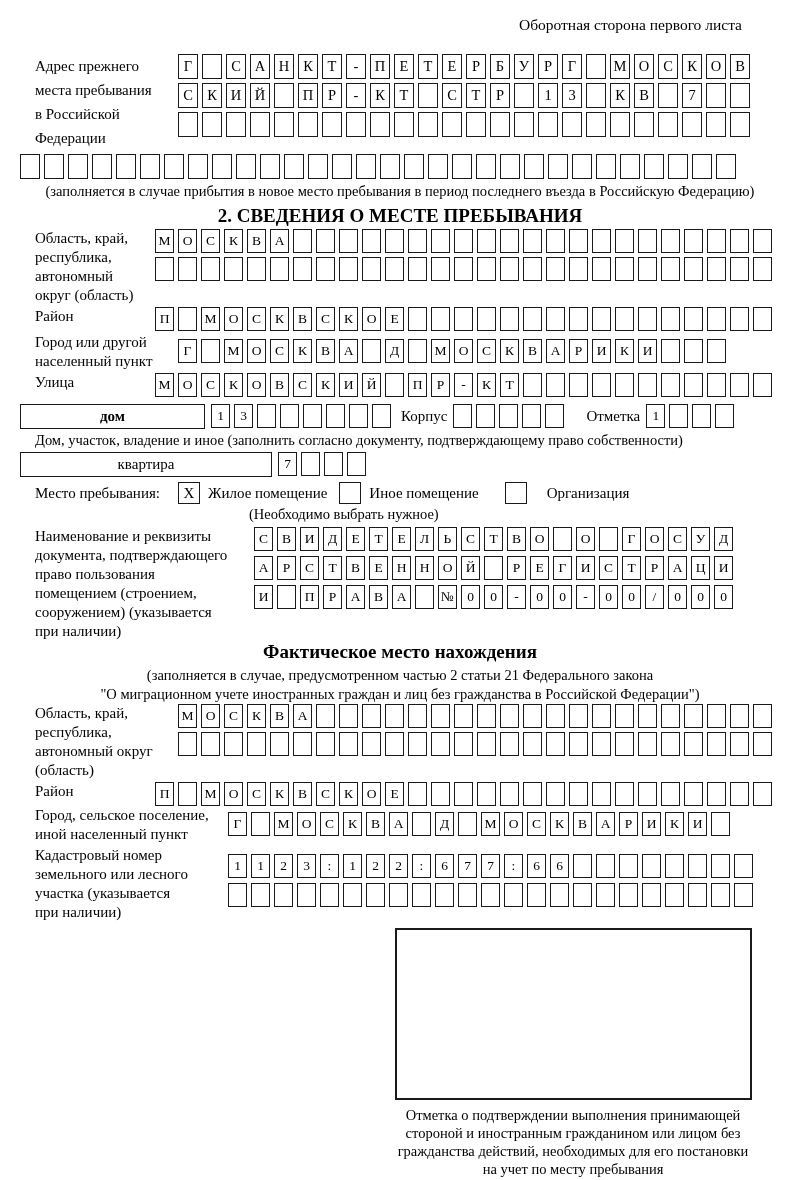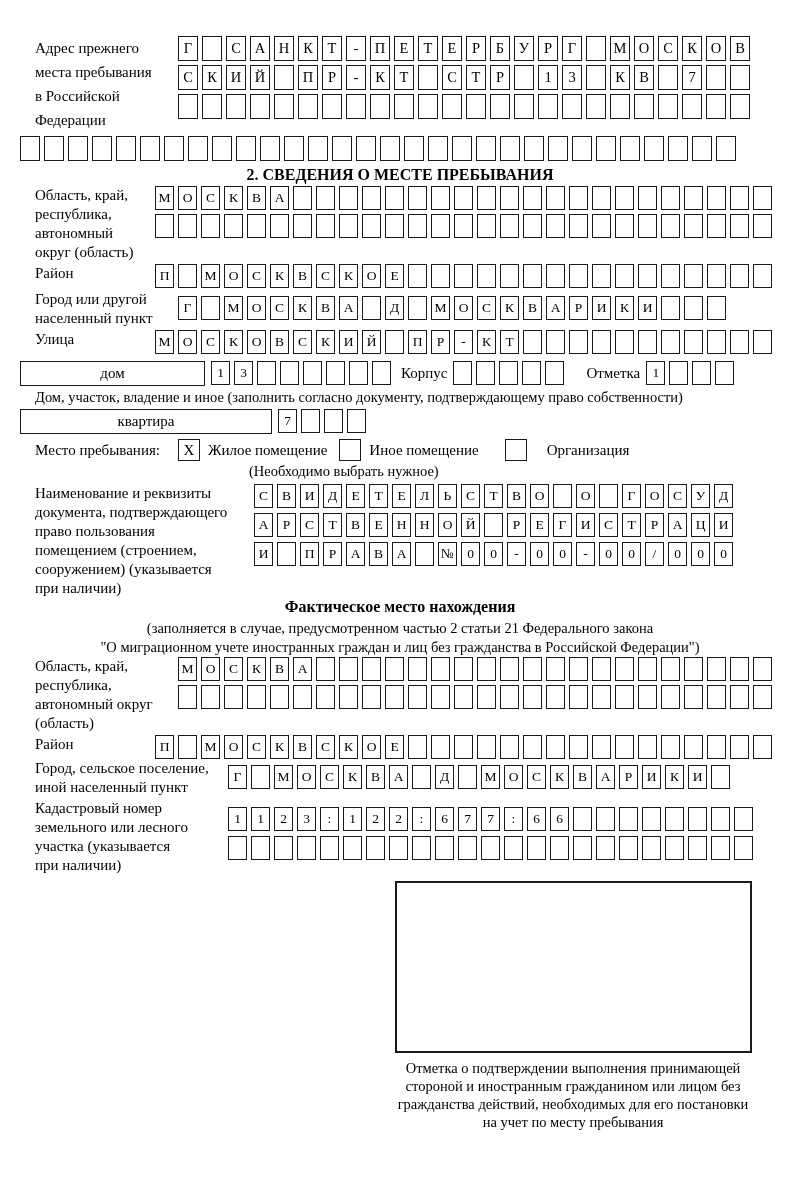--- a/index.html
+++ b/index.html
@@ -25,37 +25,38 @@
     border:1.6px solid #1a1a1a;
     display:flex; align-items:center; justify-content:center;
     font-size:14.5px; line-height:1;
   }
   .sm .cell { width:19px; height:24px; font-size:13.5px; }
   .checkrow .cell { width:22px; height:22px; font-size:15px; }
   .widebox {
     flex:0 0 auto; height:25px; border:1.6px solid #1a1a1a;
     display:flex; align-items:center; justify-content:center; font-size:15px;
   }
-  .w-dom { width:185px; }
+  .w-dom { width:185px;font-weight:bold; }
   .w-kv  { width:252px; }
   .inl { flex:0 0 auto; line-height:25px;text-align:right; }
   .caption { font-size:14.5px; line-height:17px; }
   .center { text-align:center; }
   .bold { font-weight:bold; }
-  .title2 { font-size:16px; }
+  .title2 { font-size:19px; }
   .subtitle { font-size:14.5px; line-height:19px; white-space:pre-line; }
   .stampbox { width:357px; height:172px; border:2px solid #1a1a1a; margin-left:375px; margin-top:6px; }
   .stampnote { width:400px; margin-left:353px; margin-top:6px; text-align:center;
                font-size:14.5px; line-height:18px; white-space:pre-line; }
 </style>
 </head>
 <body>
 
 <div class="page">
 
+  <div class="header-note">Оборотная сторона первого листа</div>
 
   <div class="flex" style="margin-top:20px">
     <div class="label w158" style="line-height:24px">Адрес прежнего
 места пребывания
 в Российской
 Федерации</div>
     <div class="cellcol">
       <div class="cellrow">
           <span class="cell">Г</span>
           <span class="cell"></span>
@@ -161,20 +162,21 @@
       <span class="cell"></span>
       <span class="cell"></span>
       <span class="cell"></span>
       <span class="cell"></span>
       <span class="cell"></span>
       <span class="cell"></span>
       <span class="cell"></span>
       <span class="cell"></span>
       <span class="cell"></span>
     </div>
+  <div class="caption center" style="margin-top:4px">(заполняется в случае прибытия в новое место пребывания в период последнего въезда в Российскую Федерацию)</div>
 
   <div class="center bold title2" style="margin-top:5px">2. СВЕДЕНИЯ О МЕСТЕ ПРЕБЫВАНИЯ</div>
 
   <div class="flex" style="margin-top:2px">
     <div class="label w135">Область, край,
 республика,
 автономный
 округ (область)</div>
     <div class="cellcol sm">
       <div class="cellrow">

